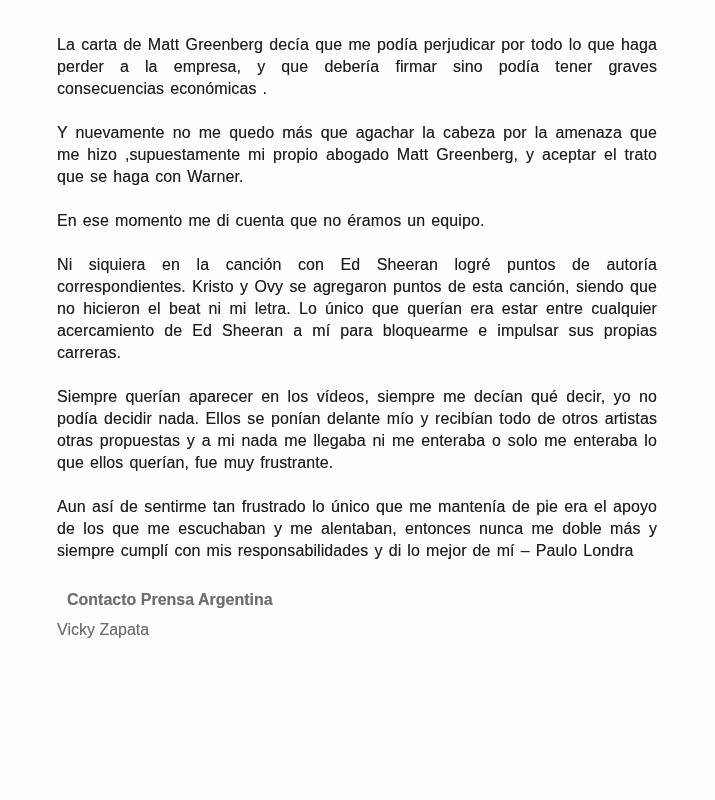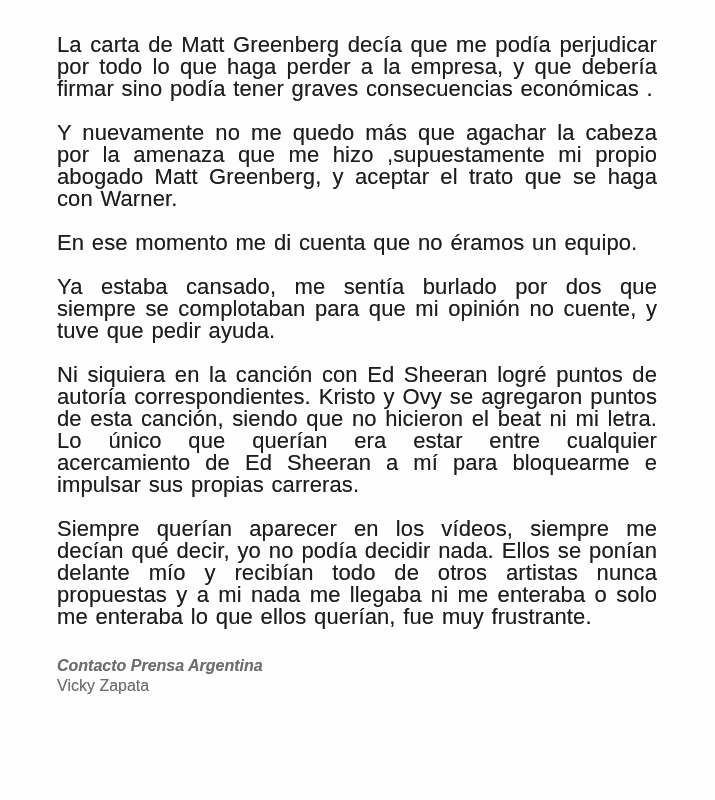--- a/index.html
+++ b/index.html
@@ -15,56 +15,55 @@
   }
   .page {
     box-sizing: border-box;
     width: 715px;
     height: 800px;
     padding: 34px 58px 0 57px;
     background: #fefefe;
   }
   .letter-body p {
     margin: 0 0 22px 0;
-    font-size: 22px;
+    font-size: 16px;
     line-height: 22px;
     text-align: justify;
     color: #1d1d1d;
     letter-spacing: 0.1px;
     word-spacing: 1.5px;
     text-shadow: 0 0 0.6px rgba(30,30,30,0.55);
   }
   .contact-block {
     margin-top: 28px;
     font-size: 16px;
     line-height: 20px;
     color: #6e6e6e;
     text-shadow: 0 0 0.5px rgba(110,110,110,0.5);
   }
   .contact-heading {
     font-weight: bold;
-    margin: 0;
-    font-style: italic;
+    margin: 10px;
   }
   .contact-line {
     margin: 0;
   }
 </style>
 </head>
 <body>
 
 <div class="page">
 
   <div class="letter-body">
     <p>La carta de Matt Greenberg decía que me podía perjudicar por todo lo que haga perder a la empresa, y que debería firmar sino podía tener graves consecuencias económicas .</p>
     <p>Y nuevamente no me quedo más que agachar la cabeza por la amenaza que me hizo ,supuestamente mi propio abogado Matt Greenberg, y aceptar el trato que se haga con Warner.</p>
     <p>En ese momento me di cuenta que no éramos un equipo.</p>
-    <p>Ya estaba cansado, me sentía burlado por dos que siempre se complotaban para que mi opinión no cuente, y tuve que pedir ayuda.</p>
     <p>Ni siquiera en la canción con Ed Sheeran logré puntos de autoría correspondientes. Kristo y Ovy se agregaron puntos de esta canción, siendo que no hicieron el beat ni mi letra. Lo único que querían era estar entre cualquier acercamiento de Ed Sheeran a mí para bloquearme e impulsar sus propias carreras.</p>
-    <p>Siempre querían aparecer en los vídeos, siempre me decían qué decir, yo no podía decidir nada. Ellos se ponían delante mío y recibían todo de otros artistas nunca propuestas y a mi nada me llegaba ni me enteraba o solo me enteraba lo que ellos querían, fue muy frustrante.</p>
+    <p>Siempre querían aparecer en los vídeos, siempre me decían qué decir, yo no podía decidir nada. Ellos se ponían delante mío y recibían todo de otros artistas otras propuestas y a mi nada me llegaba ni me enteraba o solo me enteraba lo que ellos querían, fue muy frustrante.</p>
+    <p>Aun así de sentirme tan frustrado lo único que me mantenía de pie era el apoyo de los que me escuchaban y me alentaban, entonces nunca me doble más y siempre cumplí con mis responsabilidades y di lo mejor de mí – Paulo Londra</p>
   </div>
 
   <div class="contact-block">
     <p class="contact-heading">Contacto Prensa Argentina</p>
     <p class="contact-line">Vicky Zapata</p>
 
   </div>
 
 </div>
 

